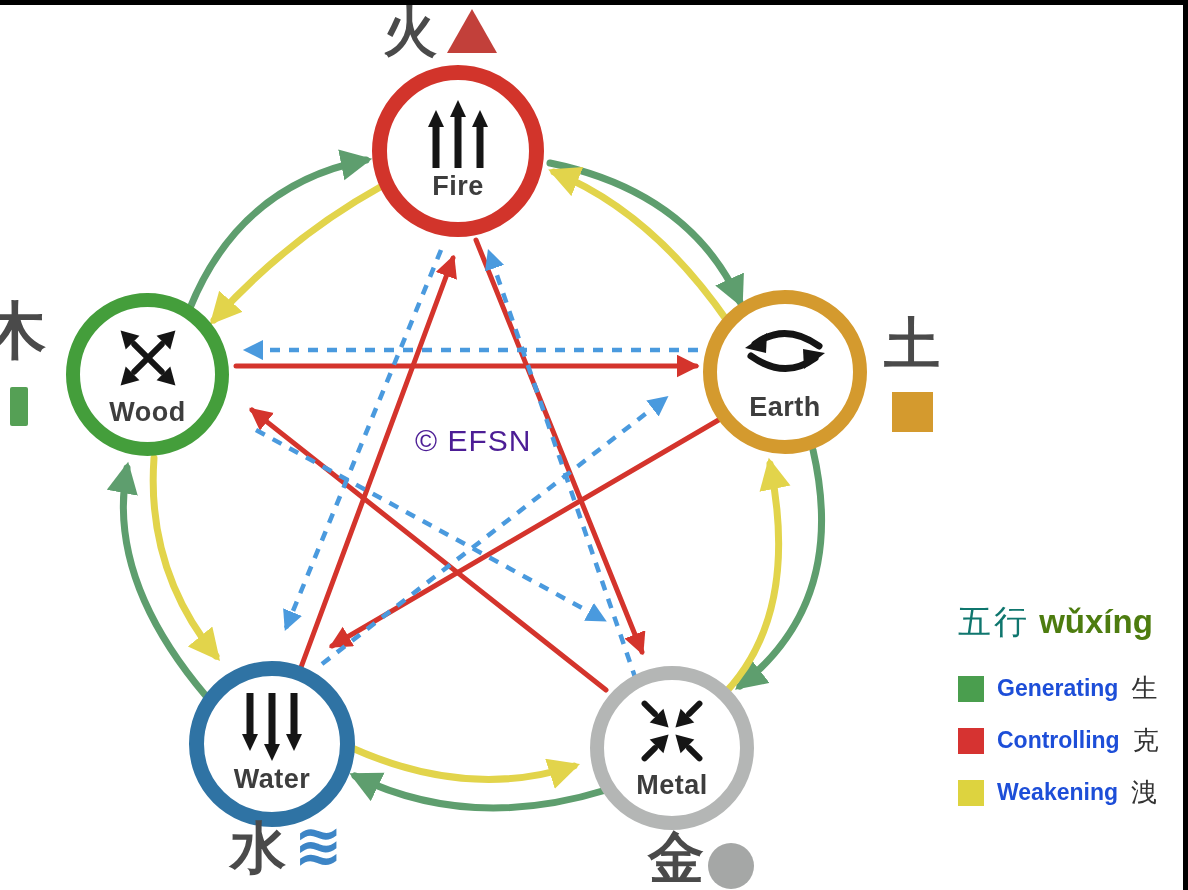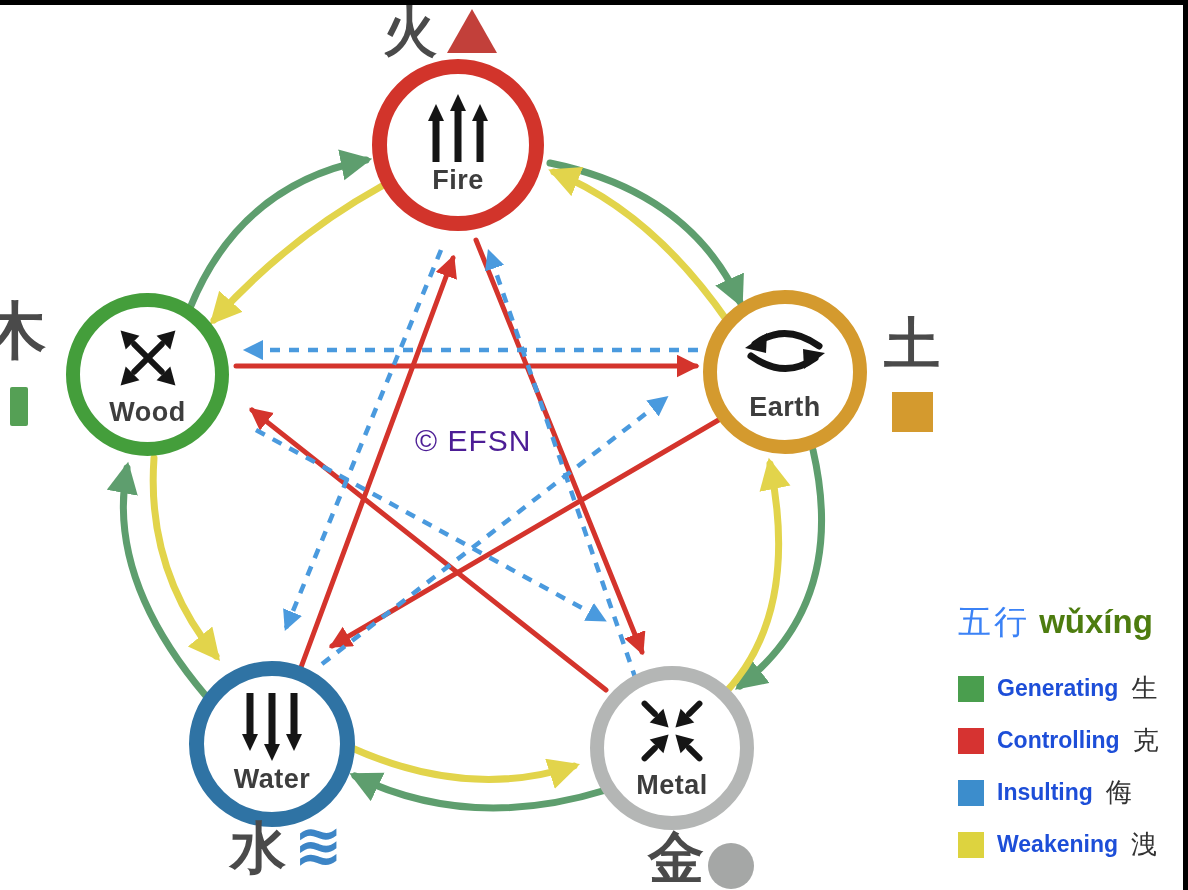--- a/index.html
+++ b/index.html
@@ -6,21 +6,21 @@
   .stage{position:relative;width:1188px;height:890px;background:#fff;overflow:hidden;
          font-family:"Liberation Sans","DejaVu Sans",sans-serif;}
   .border-top{position:absolute;left:0;top:0;width:1188px;height:5px;background:#000;}
   .border-right{position:absolute;right:0;top:0;width:5px;height:890px;background:#000;}
 
   .arrow-layer{position:absolute;left:0;top:0;pointer-events:none;}
 
   .el{position:absolute;border-radius:50%;background:#fff;box-sizing:border-box;
       display:flex;flex-direction:column;align-items:center;justify-content:center;gap:3px;}
   .el .el-label{font-weight:bold;font-size:27px;color:#3d3d3d;letter-spacing:.5px;}
-  .el-fire {left:372px;top:59px;width:172px;height:172px;border:15px solid #d2342b;}
+  .el-fire {left:372px;top:65px;width:172px;height:172px;border:15px solid #d2342b;}
   .el-wood {left:66px;top:293px;width:163px;height:163px;border:14px solid #449e3b;}
   .el-earth{left:703px;top:290px;width:164px;height:164px;border:14px solid #d49a2e;gap:12px;}
   .el-water{left:189px;top:661px;width:166px;height:166px;border:15px solid #2f73a4;}
   .el-metal{left:590px;top:666px;width:164px;height:164px;border:14px solid #b4b6b5;}
   .icon{display:block;line-height:0;}
 
   .hanzi{position:absolute;color:#4a4a4a;font-weight:600;line-height:1;}
   .hanzi-fire {left:383px;top:4px;  font-size:54px;}
   .hanzi-wood {left:-16px;top:300px;font-size:62px;}
   .hanzi-earth{left:884px;top:316px;font-size:56px;}
@@ -32,21 +32,21 @@
     border-bottom:44px solid #c2403a;}
   .sym-bar{position:absolute;left:10px;top:387px;width:18px;height:39px;border-radius:2px;background:#55a055;}
   .sym-square{position:absolute;left:892px;top:392px;width:41px;height:40px;background:#d49a2e;}
   .sym-waves{position:absolute;left:294px;top:816px;font-size:58px;font-weight:bold;color:#3d85c6;line-height:1;}
   .sym-circle{position:absolute;left:708px;top:843px;width:46px;height:46px;border-radius:50%;background:#a5a7a6;}
 
   .watermark{position:absolute;left:415px;top:424px;font-size:30px;color:#4c1d95;letter-spacing:1px;}
 
   .legend{position:absolute;left:958px;top:600px;width:228px;}
   .legend-title{font-size:33px;margin-bottom:26px;white-space:nowrap;}
-  .legend-title .t-hanzi{color:#3b82f6;font-weight:500;letter-spacing:3px;}
+  .legend-title .t-hanzi{color:#0f766e;font-weight:500;letter-spacing:3px;}
   .legend-title .t-pinyin{color:#4d7c0f;font-weight:bold;}
   .legend-row{display:flex;align-items:center;gap:13px;margin-bottom:17px;}
   .swatch{width:26px;height:26px;flex:0 0 26px;}
   .legend-label{font-weight:bold;font-size:23px;color:#1d4ed8;white-space:nowrap;}
   .legend-hanzi{font-size:26px;color:#333;}
 </style>
 </head>
 <body>
 
 <div class="stage">
@@ -196,25 +196,20 @@
       <span class="swatch" style="background-color: rgb(74, 158, 78);"></span>
       <span class="legend-label">Generating</span>
       <span class="legend-hanzi">生</span>
     </div>
     <div class="legend-row">
       <span class="swatch" style="background-color: rgb(214, 51, 49);"></span>
       <span class="legend-label">Controlling</span>
       <span class="legend-hanzi">克</span>
     </div>
     <div class="legend-row">
-      <span class="swatch" style="background-color: rgb(60, 141, 204);"></span>
-      <span class="legend-label">Insulting</span>
-      <span class="legend-hanzi">侮</span>
-    </div>
-    <div class="legend-row">
       <span class="swatch" style="background-color: rgb(221, 211, 63);"></span>
       <span class="legend-label">Weakening</span>
       <span class="legend-hanzi">洩</span>
     </div>
   </div>
 
   <div class="border-top"></div>
   <div class="border-right"></div>
 </div>
 

